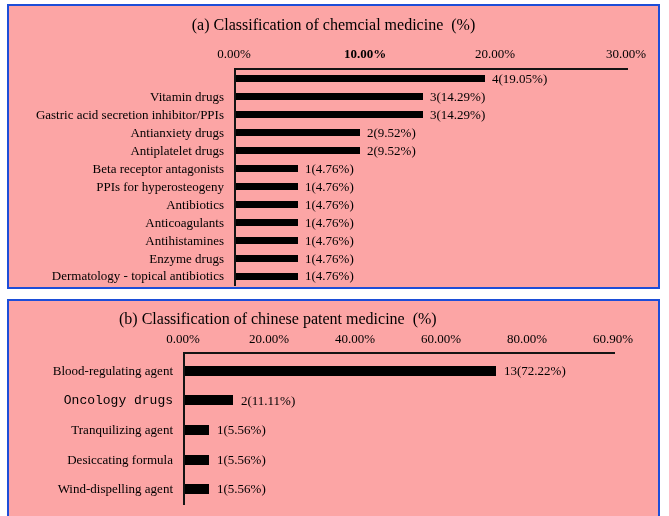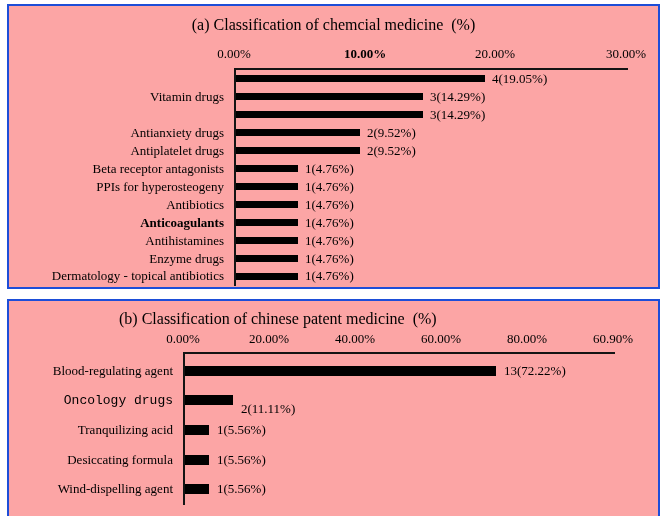--- a/index.html
+++ b/index.html
@@ -30,38 +30,39 @@
     <div class="vline" style="left: 225px; top: 62px; height: 218px; background: rgb(20, 20, 20);"></div>
     <div class="tick" style="left: 183px; top: 40px;">0.00%</div>
     <div class="tick" style="left: 314px; top: 40px; font-weight: bold;">10.00%</div>
     <div class="tick" style="left: 444px; top: 40px;">20.00%</div>
     <div class="tick" style="left: 575px; top: 40px;">30.00%</div>
     <div class="bar" style="left: 227px; top: 69px; width: 249px; height: 7px; background: rgb(0, 0, 0);"></div>
     <div class="val" style="left: 483px; top: 64px; height: 18px; line-height: 18px;">4(19.05%)</div>
     <div class="cat" style="right: 434px; top: 82px; height: 18px; line-height: 18px;">Vitamin drugs</div>
     <div class="bar" style="left: 227px; top: 87px; width: 187px; height: 7px; background: rgb(0, 0, 0);"></div>
     <div class="val" style="left: 421px; top: 82px; height: 18px; line-height: 18px;">3(14.29%)</div>
+    <div class="cat" style="right: 434px; top: 100px; height: 18px; line-height: 18px;">Gastric acid secretion inhibitor/PPIs</div>
     <div class="bar" style="left: 227px; top: 105px; width: 187px; height: 7px; background: rgb(0, 0, 0);"></div>
     <div class="val" style="left: 421px; top: 100px; height: 18px; line-height: 18px;">3(14.29%)</div>
     <div class="cat" style="right: 434px; top: 118px; height: 18px; line-height: 18px; text-align: center;">Antianxiety drugs</div>
     <div class="bar" style="left: 227px; top: 123px; width: 124px; height: 7px; background: rgb(0, 0, 0);"></div>
     <div class="val" style="left: 358px; top: 118px; height: 18px; line-height: 18px;">2(9.52%)</div>
     <div class="cat" style="right: 434px; top: 136px; height: 18px; line-height: 18px;">Antiplatelet drugs</div>
     <div class="bar" style="left: 227px; top: 141px; width: 124px; height: 7px; background: rgb(0, 0, 0);"></div>
     <div class="val" style="left: 358px; top: 136px; height: 18px; line-height: 18px;">2(9.52%)</div>
     <div class="cat" style="right: 434px; top: 154px; height: 18px; line-height: 18px;">Beta receptor antagonists</div>
     <div class="bar" style="left: 227px; top: 159px; width: 62px; height: 7px; background: rgb(0, 0, 0);"></div>
     <div class="val" style="left: 296px; top: 154px; height: 18px; line-height: 18px;">1(4.76%)</div>
     <div class="cat" style="right: 434px; top: 172px; height: 18px; line-height: 18px;">PPIs for hyperosteogeny</div>
     <div class="bar" style="left: 227px; top: 177px; width: 62px; height: 7px; background: rgb(0, 0, 0);"></div>
     <div class="val" style="left: 296px; top: 172px; height: 18px; line-height: 18px;">1(4.76%)</div>
     <div class="cat" style="right: 434px; top: 190px; height: 18px; line-height: 18px;">Antibiotics</div>
     <div class="bar" style="left: 227px; top: 195px; width: 62px; height: 7px; background: rgb(0, 0, 0);"></div>
     <div class="val" style="left: 296px; top: 190px; height: 18px; line-height: 18px;">1(4.76%)</div>
-    <div class="cat" style="right: 434px; top: 208px; height: 18px; line-height: 18px; font-weight: bold;">Anticoagulants</div>
+    <div class="cat" style="right: 434px; top: 208px; height: 18px; line-height: 18px;">Anticoagulants</div>
     <div class="bar" style="left: 227px; top: 213px; width: 62px; height: 7px; background: rgb(0, 0, 0);"></div>
     <div class="val" style="left: 296px; top: 208px; height: 18px; line-height: 18px;">1(4.76%)</div>
     <div class="cat" style="right: 434px; top: 226px; height: 18px; line-height: 18px; text-align: center;">Antihistamines</div>
     <div class="bar" style="left: 227px; top: 231px; width: 62px; height: 7px; background: rgb(0, 0, 0);"></div>
     <div class="val" style="left: 296px; top: 226px; height: 18px; line-height: 18px;">1(4.76%)</div>
     <div class="cat" style="right: 434px; top: 244px; height: 18px; line-height: 18px;">Enzyme drugs</div>
     <div class="bar" style="left: 227px; top: 249px; width: 62px; height: 7px; background: rgb(0, 0, 0);"></div>
     <div class="val" style="left: 296px; top: 244px; height: 18px; line-height: 18px;">1(4.76%)</div>
     <div class="cat" style="right: 434px; top: 261px; height: 18px; line-height: 18px;">Dermatology - topical antibiotics</div>
     <div class="bar" style="left: 227px; top: 267px; width: 62px; height: 7px; background: rgb(0, 0, 0);"></div>
@@ -77,22 +78,22 @@
     <div class="tick" style="left: 218px; top: 30px;">20.00%</div>
     <div class="tick" style="left: 304px; top: 30px;">40.00%</div>
     <div class="tick" style="left: 390px; top: 30px;">60.00%</div>
     <div class="tick" style="left: 476px; top: 30px;">80.00%</div>
     <div class="tick" style="left: 562px; top: 30px;">60.90%</div>
     <div class="cat" style="right: 485px; top: 55px; height: 30px; line-height: 30px;">Blood-regulating agent</div>
     <div class="bar" style="left: 176px; top: 65px; width: 311px; height: 10px; background: rgb(0, 0, 0);"></div>
     <div class="val" style="left: 495px; top: 55px; height: 30px; line-height: 30px;">13(72.22%)</div>
     <div class="cat" style="right: 485px; top: 85px; height: 30px; line-height: 30px; font-family: Liberation Mono, monospace;">Oncology drugs</div>
     <div class="bar" style="left: 176px; top: 94px; width: 48px; height: 10px; background: rgb(0, 0, 0);"></div>
-    <div class="val" style="left: 232px; top: 85px; height: 30px; line-height: 30px; margin-top: 8px;">2(11.11%)</div>
-    <div class="cat" style="right: 485px; top: 114px; height: 30px; line-height: 30px;">Tranquilizing acid</div>
+    <div class="val" style="left: 232px; top: 85px; height: 30px; line-height: 30px;">2(11.11%)</div>
+    <div class="cat" style="right: 485px; top: 114px; height: 30px; line-height: 30px;">Tranquilizing agent</div>
     <div class="bar" style="left: 176px; top: 124px; width: 24px; height: 10px; background: rgb(0, 0, 0);"></div>
     <div class="val" style="left: 208px; top: 114px; height: 30px; line-height: 30px;">1(5.56%)</div>
     <div class="cat" style="right: 485px; top: 144px; height: 30px; line-height: 30px;">Desiccating formula</div>
     <div class="bar" style="left: 176px; top: 154px; width: 24px; height: 10px; background: rgb(0, 0, 0);"></div>
     <div class="val" style="left: 208px; top: 144px; height: 30px; line-height: 30px;">1(5.56%)</div>
     <div class="cat" style="right: 485px; top: 173px; height: 30px; line-height: 30px;">Wind-dispelling agent</div>
     <div class="bar" style="left: 176px; top: 183px; width: 24px; height: 10px; background: rgb(0, 0, 0);"></div>
     <div class="val" style="left: 208px; top: 173px; height: 30px; line-height: 30px;">1(5.56%)</div>
   </div>
 

